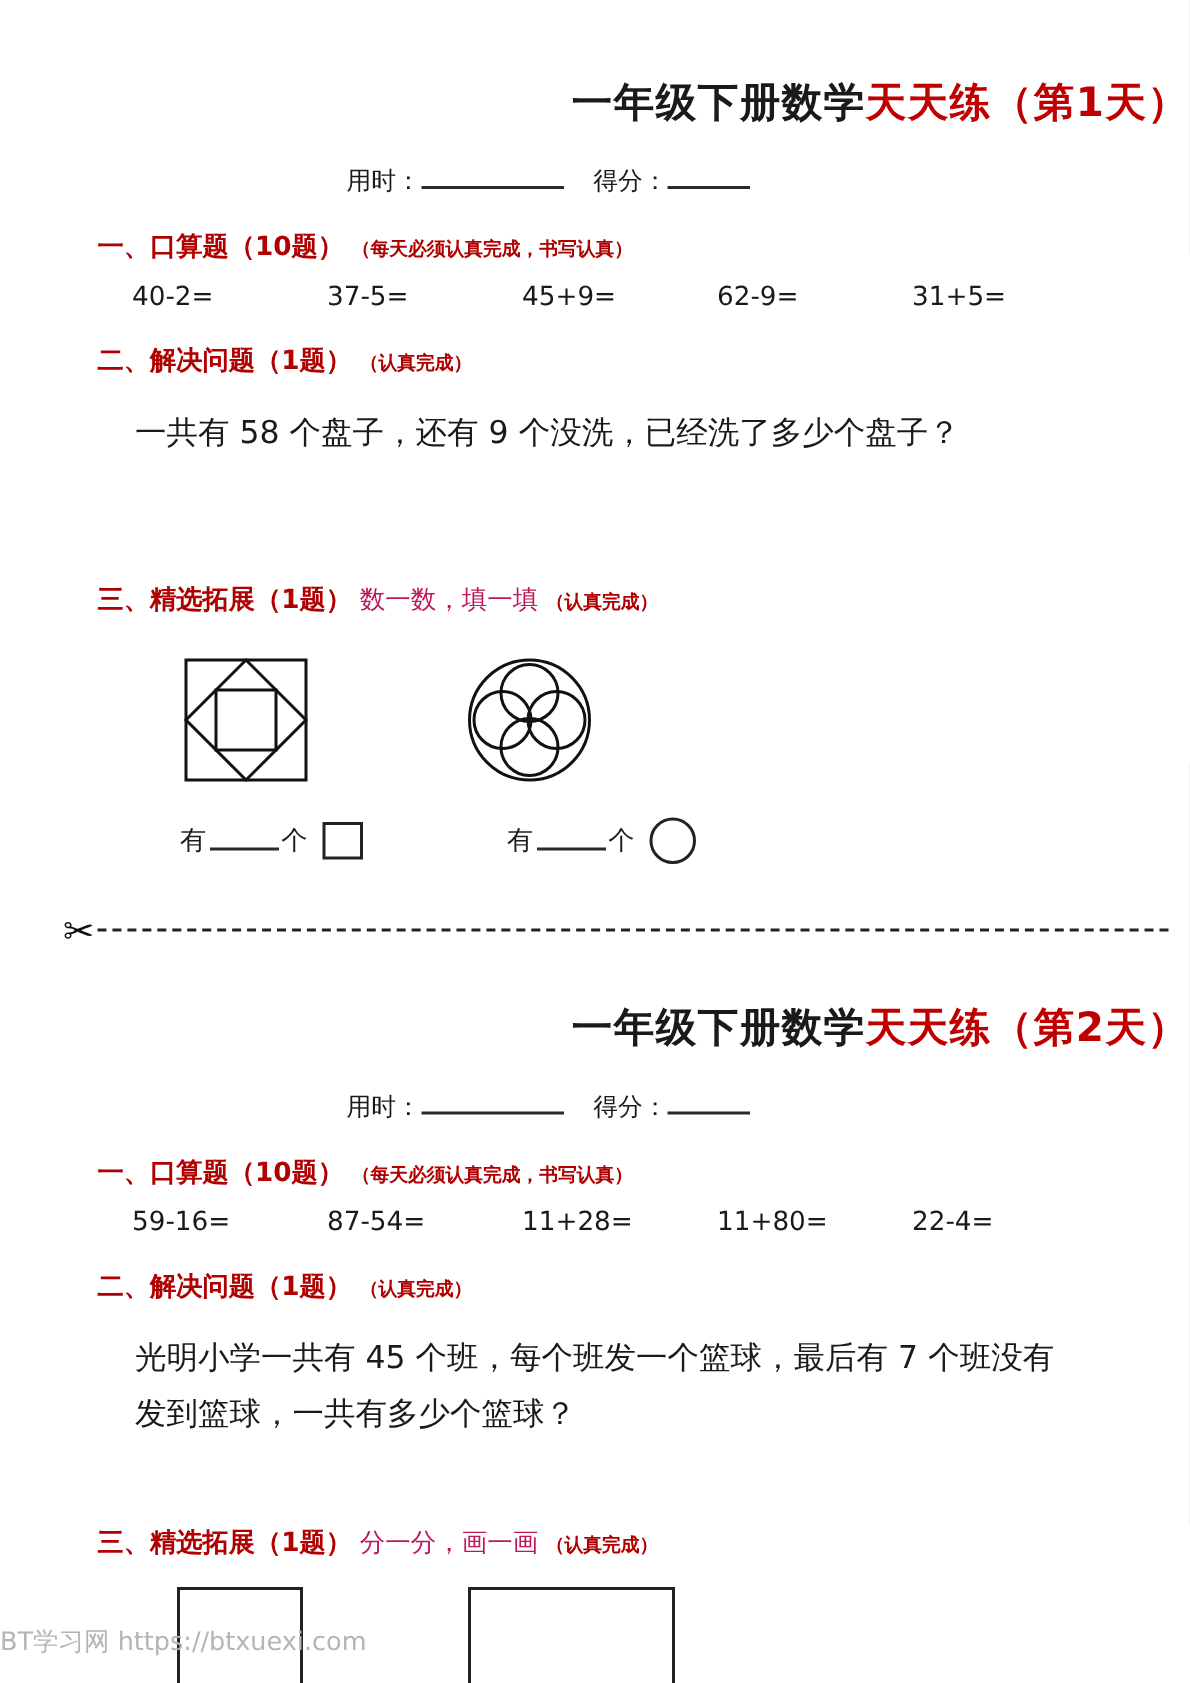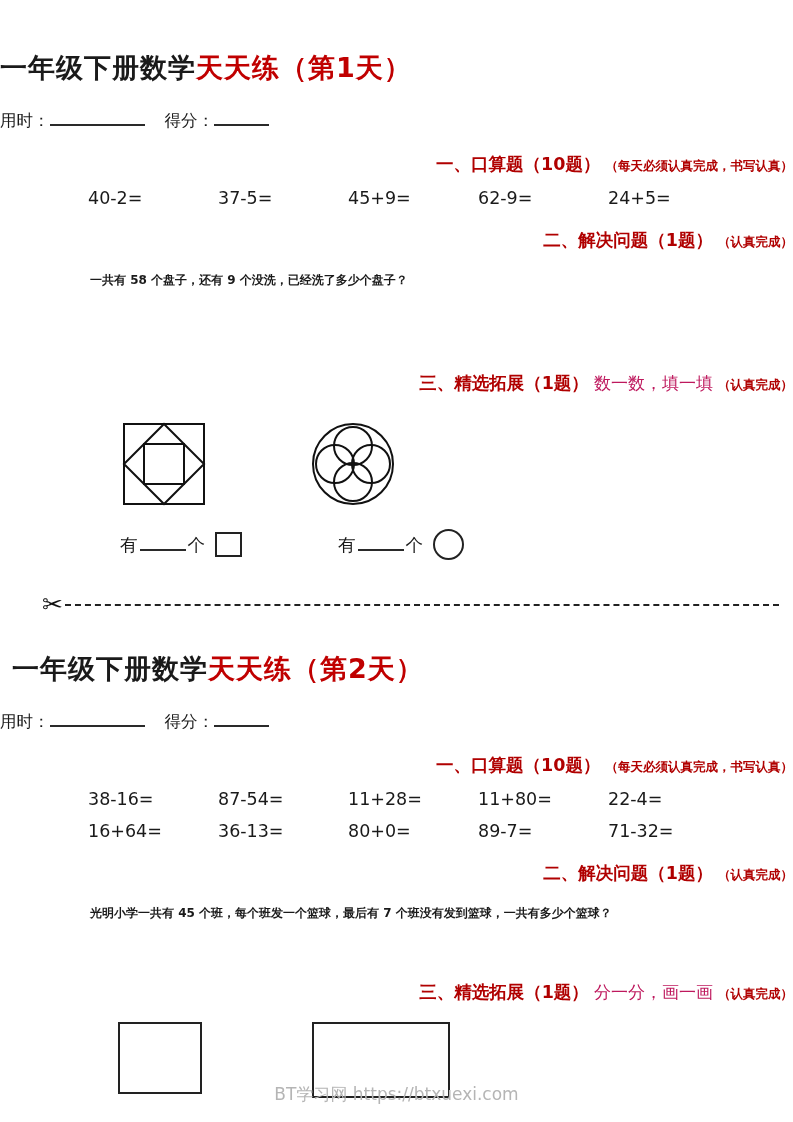--- a/index.html
+++ b/index.html
@@ -2,50 +2,50 @@
 <html><head>
 <meta charset="utf-8">
 <style>
   * { margin:0; padding:0; box-sizing:border-box; }
   html,body { background:#e9e9e9; }
   .page {
     width:793px; height:1122px; margin:0 auto; background:#ffffff;
     font-family:"DejaVu Sans","Liberation Sans",sans-serif;
     color:#1a1a1a; position:relative; overflow:hidden; padding-top:50px;
   }
-  .title { text-align:left; font-size:27px; font-weight:bold; letter-spacing:1px; }
+  .title { text-align:right; font-size:27px; font-weight:bold; letter-spacing:1px; }
   .red { color:#c00000; }
-  .time-line { margin-top:24px; padding-right:62px; text-align:left; font-size:16.5px; }
+  .time-line { margin-top:24px; padding-right:62px; text-align:center; font-size:16.5px; }
   .blank { display:inline-block; border-bottom:2px solid #2a2a2a; height:15px; vertical-align:baseline; }
   .blank.time { width:95px; margin-right:20px; }
   .blank.score { width:55px; }
-  .sec-line { margin:20px 0 4px 65px;text-align:right; }
+  .sec-line { margin:20px 0 4px 65px; }
   .sec-head { color:#b00000; font-weight:bold; font-size:17.5px; }
   .sec-sub { color:#be185d; font-size:17px; }
   .note { color:#b00000; font-weight:bold; font-size:12.5px; }
   .problems-row { display:flex; margin:12px 55px 4px 88px; font-size:17.5px; }
   .problems-row .problem { flex:1; }
-  .word-text { margin:18px 70px 0 90px; font-size:12px; line-height:1.75; max-width:650px;font-weight:bold; }
+  .word-text { margin:18px 70px 0 90px; font-size:21px; line-height:1.75; max-width:650px; }
   .gap-lg { margin-top:80px; }
   .gap-md { margin-top:56px; }
   .figures-row { display:flex; gap:100px; margin:24px 0 0 120px; align-items:center; }
   .answers-row { display:flex; gap:96px; margin:20px 0 0 120px; align-items:center; font-size:17.5px; }
   .answer { display:flex; align-items:center; }
   .ans-blank { display:inline-block; width:46px; height:13px; border-bottom:2px solid #2a2a2a; margin:0 2px; }
   .shape-square { display:inline-block; width:27px; height:25px; border:2px solid #222; margin-left:10px; }
   .shape-circle { display:inline-block; width:31px; height:31px; border:2px solid #222; border-radius:50%; margin-left:10px; }
   .cut-line { display:flex; align-items:center; margin:32px 14px 0 42px; }
   .scissors { font-size:25px; color:#111; margin-right:2px; line-height:1; }
   .dashes { flex:1; border-top:2.5px dashed #222; height:0; }
   .day2-title { margin-top:34px;margin-left:12px; }
   .split-row { display:flex; gap:110px; margin:18px 0 0 118px; align-items:flex-start; }
   .split-col { display:flex; flex-direction:column; align-items:center; }
   .rect1 { width:84px; height:72px; border:2px solid #222; }
   .rect2 { width:138px; height:76px; border:2px solid #222; }
-  .footer { position:absolute; bottom:16px; width:100%; text-align:center; color:#b5b5b5; font-size:17px; }
+  .footer { position:absolute; bottom:16px; width:100%; color:#b5b5b5; font-size:17px; }
   svg { display:block; }
 </style>
 </head>
 <body>
 
 <div class="page">
 
   <div>
     <div class="title"><span>一年级下册数学</span><span class="red">天天练（第1天）</span></div>
 
@@ -55,21 +55,21 @@
 
     <div class="sec-line">
       <span class="sec-head">一、口算题（10题）</span>
       <span class="note">（每天必须认真完成，书写认真）</span>
     </div>
     <div class="problems-row">
       <span class="problem">40-2=</span>
       <span class="problem">37-5=</span>
       <span class="problem">45+9=</span>
       <span class="problem">62-9=</span>
-      <span class="problem">24+5=</span>
+      <span class="problem">31+5=</span>
     </div>
 
     <div class="sec-line">
       <span class="sec-head">二、解决问题（1题）</span>
       <span class="note">（认真完成）</span>
     </div>
     <div class="word-text">一共有 58 个盘子，还有 9 个没洗，已经洗了多少个盘子？</div>
 
     <div class="sec-line gap-lg">
       <span class="sec-head">三、精选拓展（1题）</span>
@@ -118,32 +118,25 @@
 
     <div class="time-line">
       <span>用时：</span><span class="blank time"></span><span>得分：</span><span class="blank score"></span>
     </div>
 
     <div class="sec-line">
       <span class="sec-head">一、口算题（10题）</span>
       <span class="note">（每天必须认真完成，书写认真）</span>
     </div>
     <div class="problems-row">
-      <span class="problem">38-16=</span>
+      <span class="problem">59-16=</span>
       <span class="problem">87-54=</span>
       <span class="problem">11+28=</span>
       <span class="problem">11+80=</span>
       <span class="problem">22-4=</span>
-    </div>
-    <div class="problems-row">
-      <span class="problem">16+64=</span>
-      <span class="problem">36-13=</span>
-      <span class="problem">80+0=</span>
-      <span class="problem">89-7=</span>
-      <span class="problem">71-32=</span>
     </div>
 
     <div class="sec-line">
       <span class="sec-head">二、解决问题（1题）</span>
       <span class="note">（认真完成）</span>
     </div>
     <div class="word-text">光明小学一共有 45 个班，每个班发一个篮球，最后有 7 个班没有发到篮球，一共有多少个篮球？</div>
 
     <div class="sec-line gap-md">
       <span class="sec-head">三、精选拓展（1题）</span>

